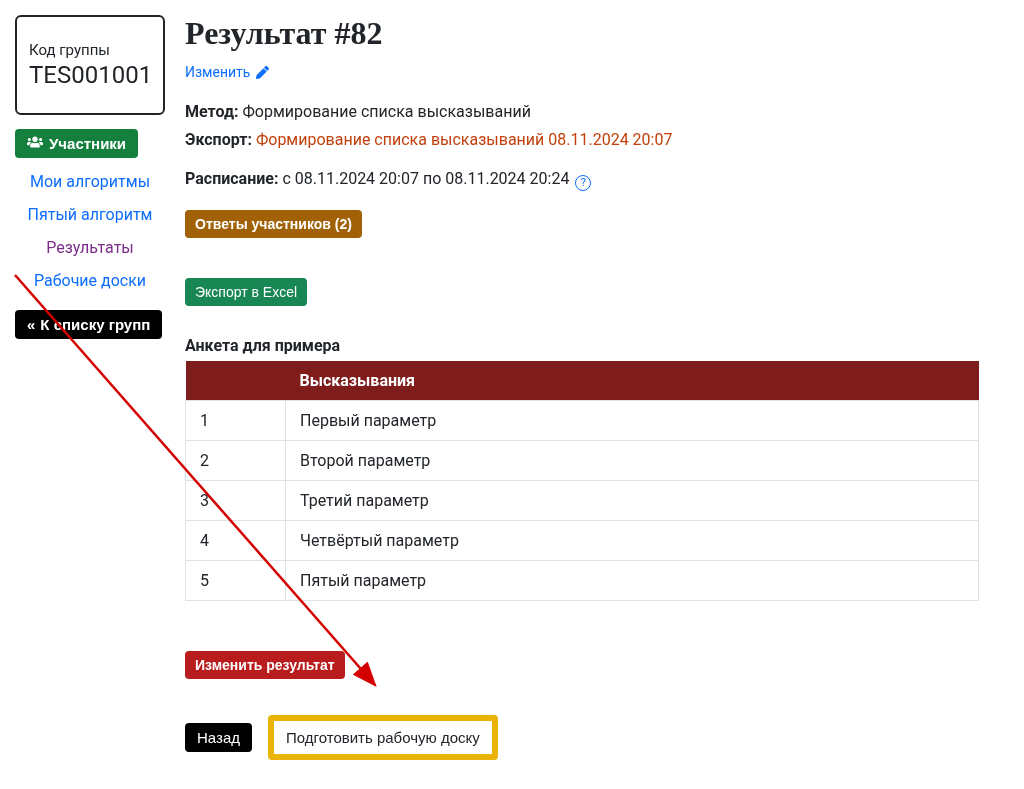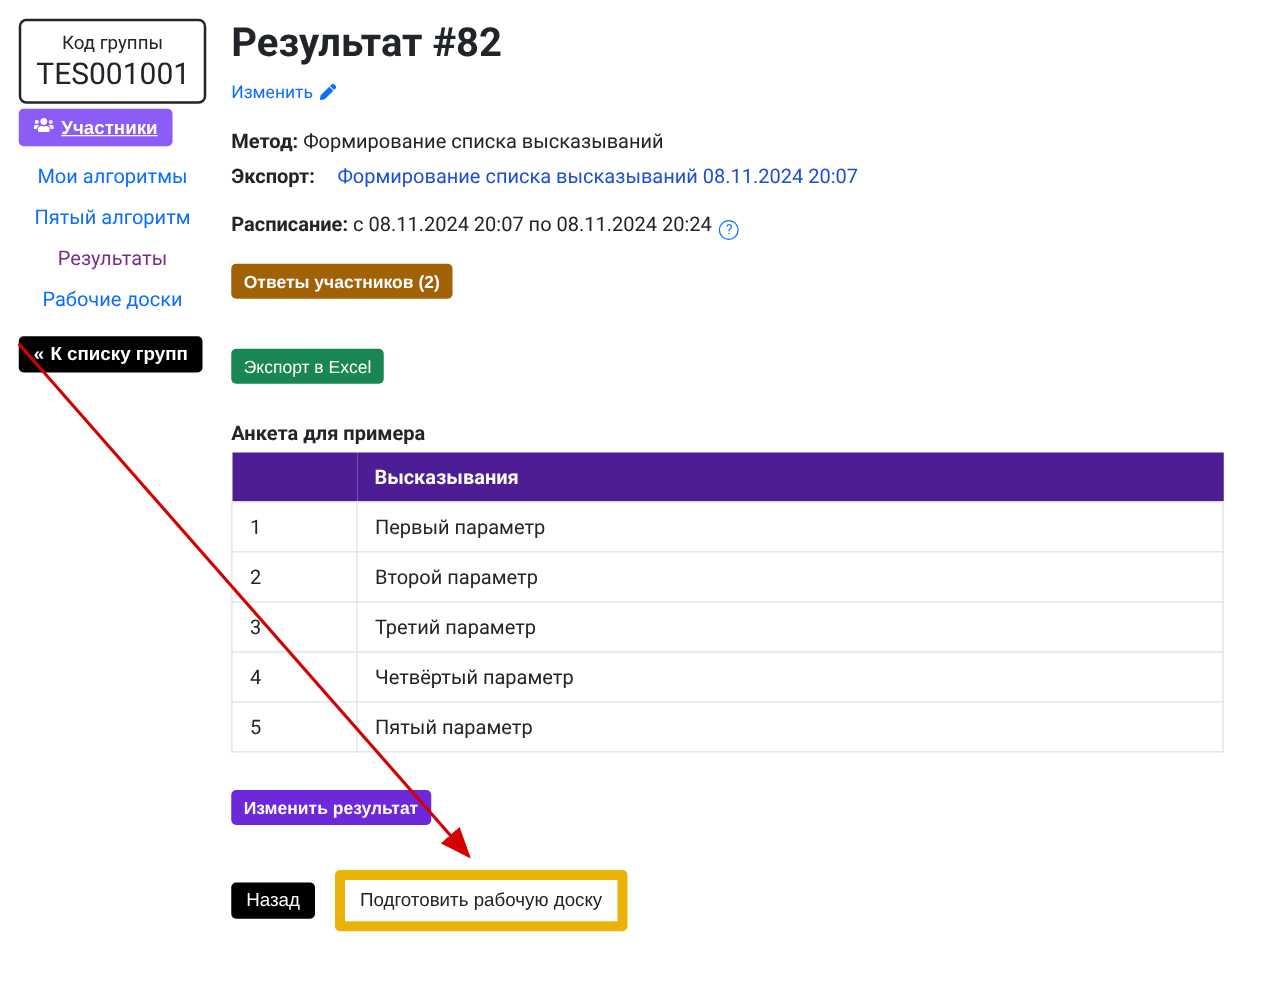--- a/index.html
+++ b/index.html
@@ -10,88 +10,88 @@
       background: #fff;
       padding: 15px;
     }
     .layout { display: flex; gap: 20px; }
     .sidebar { width: 150px; flex-shrink: 0; }
     .main { flex: 1; padding-right: 30px; }
 
     .group-code-box {
       border: 2px solid #212529;
       border-radius: 6px;
-      padding: 8px 12px;
-      text-align: center;
-      margin-bottom: 4px;
+      padding: 24px 12px;
+      text-align: left;
+      margin-bottom: 14px;
     }
     .group-code-label { font-size: 15px; }
     .group-code-value { font-size: 24px; font-weight: 400; margin-top: 2px; }
 
     .btn {
       display: inline-flex;
       align-items: center;
       gap: 6px;
       padding: 6px 12px;
       border-radius: 4px;
       font-size: 15px;
       font-weight: 600;
       border: none;
       cursor: pointer;
       text-decoration: none;
     }
-    .btn-primary { background: #8b5cf6; color: #fff; text-decoration: underline; }
+    .btn-primary { background: #15803d; color: #fff; }
     .btn-black { background: #000; color: #fff; }
-    .btn-teal { background: #6d28d9; color: #fff; }
+    .btn-teal { background: #b91c1c; color: #fff; margin-top: 20px; }
     .btn-blue-sm { background: #a16207; color: #fff; font-size: 14px; padding: 6px 10px; font-weight: 600; }
     .btn-green-sm { background: #198754; color: #fff; font-size: 14px; padding: 6px 10px; font-weight: 400; }
     .btn-outline-highlight {
       background: #fff;
       color: #212529;
-      border: 8px solid #eab308;
+      border: 6px solid #eab308;
       padding: 8px 12px;
       font-weight: 400;
       font-size: 15px;
     }
 
     .nav-list { list-style: none; margin-top: 14px; margin-bottom: 20px; text-align: center; }
     .nav-list li { margin-bottom: 14px; }
     .nav-link { color: #0d6efd; text-decoration: none; cursor: pointer; font-size: 16px; }
     .nav-link.active { color: #7a2d8a; }
 
-    h1 { font-size: 32px; font-weight: 700; margin-bottom: 10px; }
+    h1 { font-size: 32px; font-weight: 700; margin-bottom: 10px; font-family: Liberation Serif, serif; }
 
     .edit-link { color: #0d6efd; text-decoration: none; font-size: 14px; cursor: pointer; }
     .edit-link svg { vertical-align: -2px; margin-left: 2px; }
 
     .meta { margin-top: 18px; line-height: 1.6; }
     .meta-row { margin-bottom: 2px; }
     .meta-label { font-weight: 700; }
-    .meta-link { color: #1d4ed8; text-decoration: none; cursor: pointer; margin-left: 14px; }
+    .meta-link { color: #c2410c; text-decoration: none; cursor: pointer; }
     .info-icon {
       display: inline-flex;
       width: 16px; height: 16px;
       border: 1.5px solid #0d6efd;
       border-radius: 50%;
       color: #0d6efd;
       font-size: 11px;
       align-items: center;
       justify-content: center;
       vertical-align: -2px;
       margin-left: 2px;
       cursor: pointer;
     }
 
     .section-gap { margin-top: 18px; }
     .section-gap-lg { margin-top: 40px; }
 
     .table-title { font-weight: 700; margin-bottom: 6px; margin-top: 30px; }
     table { width: 100%; border-collapse: collapse; }
     th {
-      background: #4c1d95;
+      background: #7f1d1d;
       color: #fff;
       text-align: left;
       padding: 10px 14px;
       font-weight: 700;
     }
     th:first-child { width: 100px; }
     td {
       border: 1px solid #dee2e6;
       padding: 10px 14px;
     }

